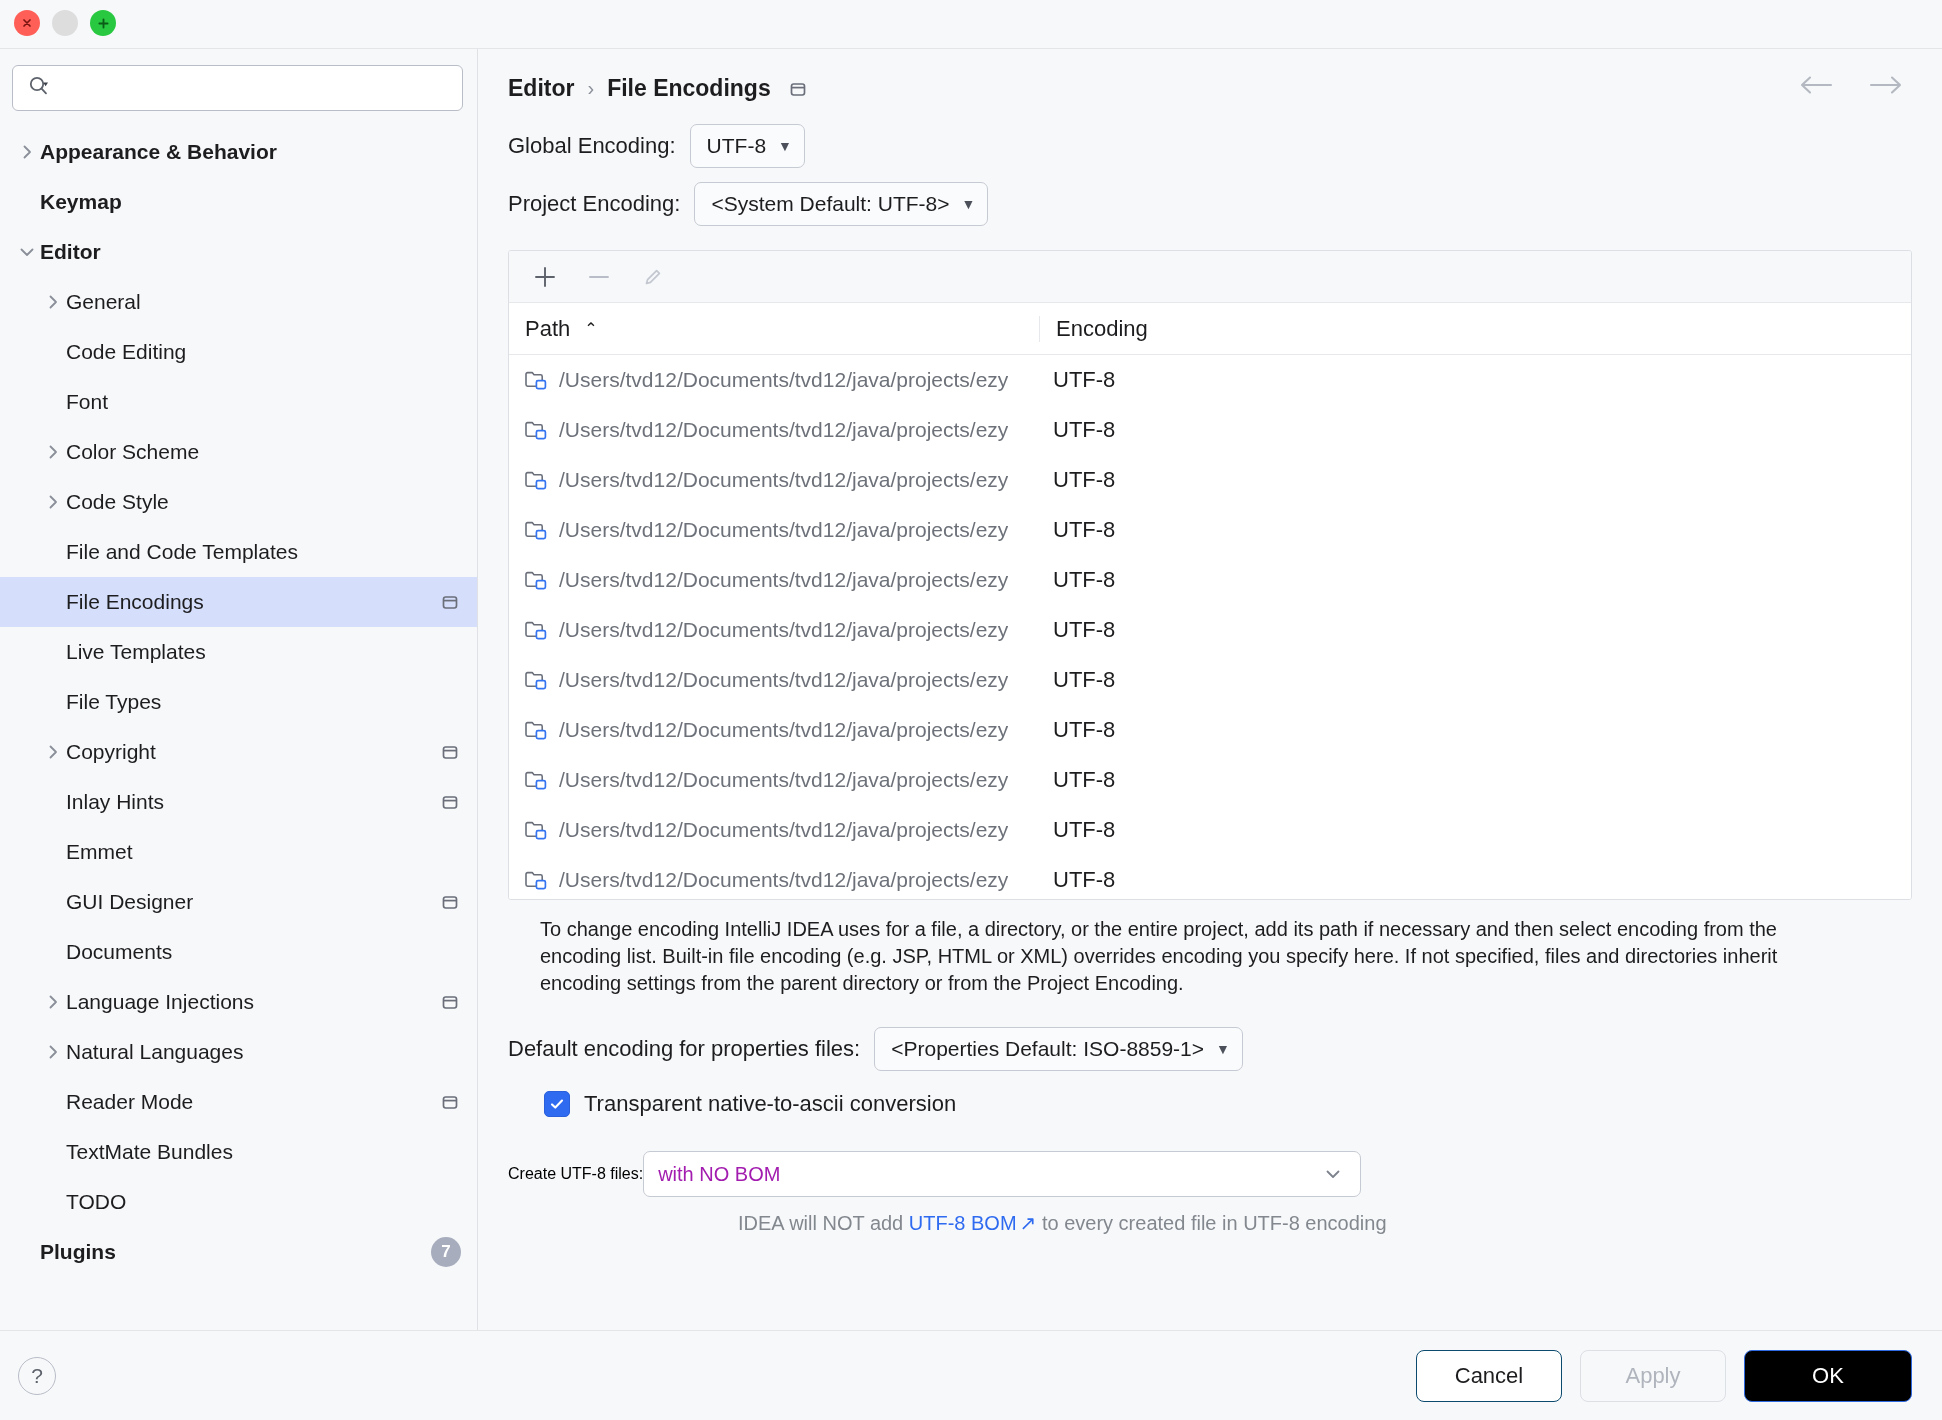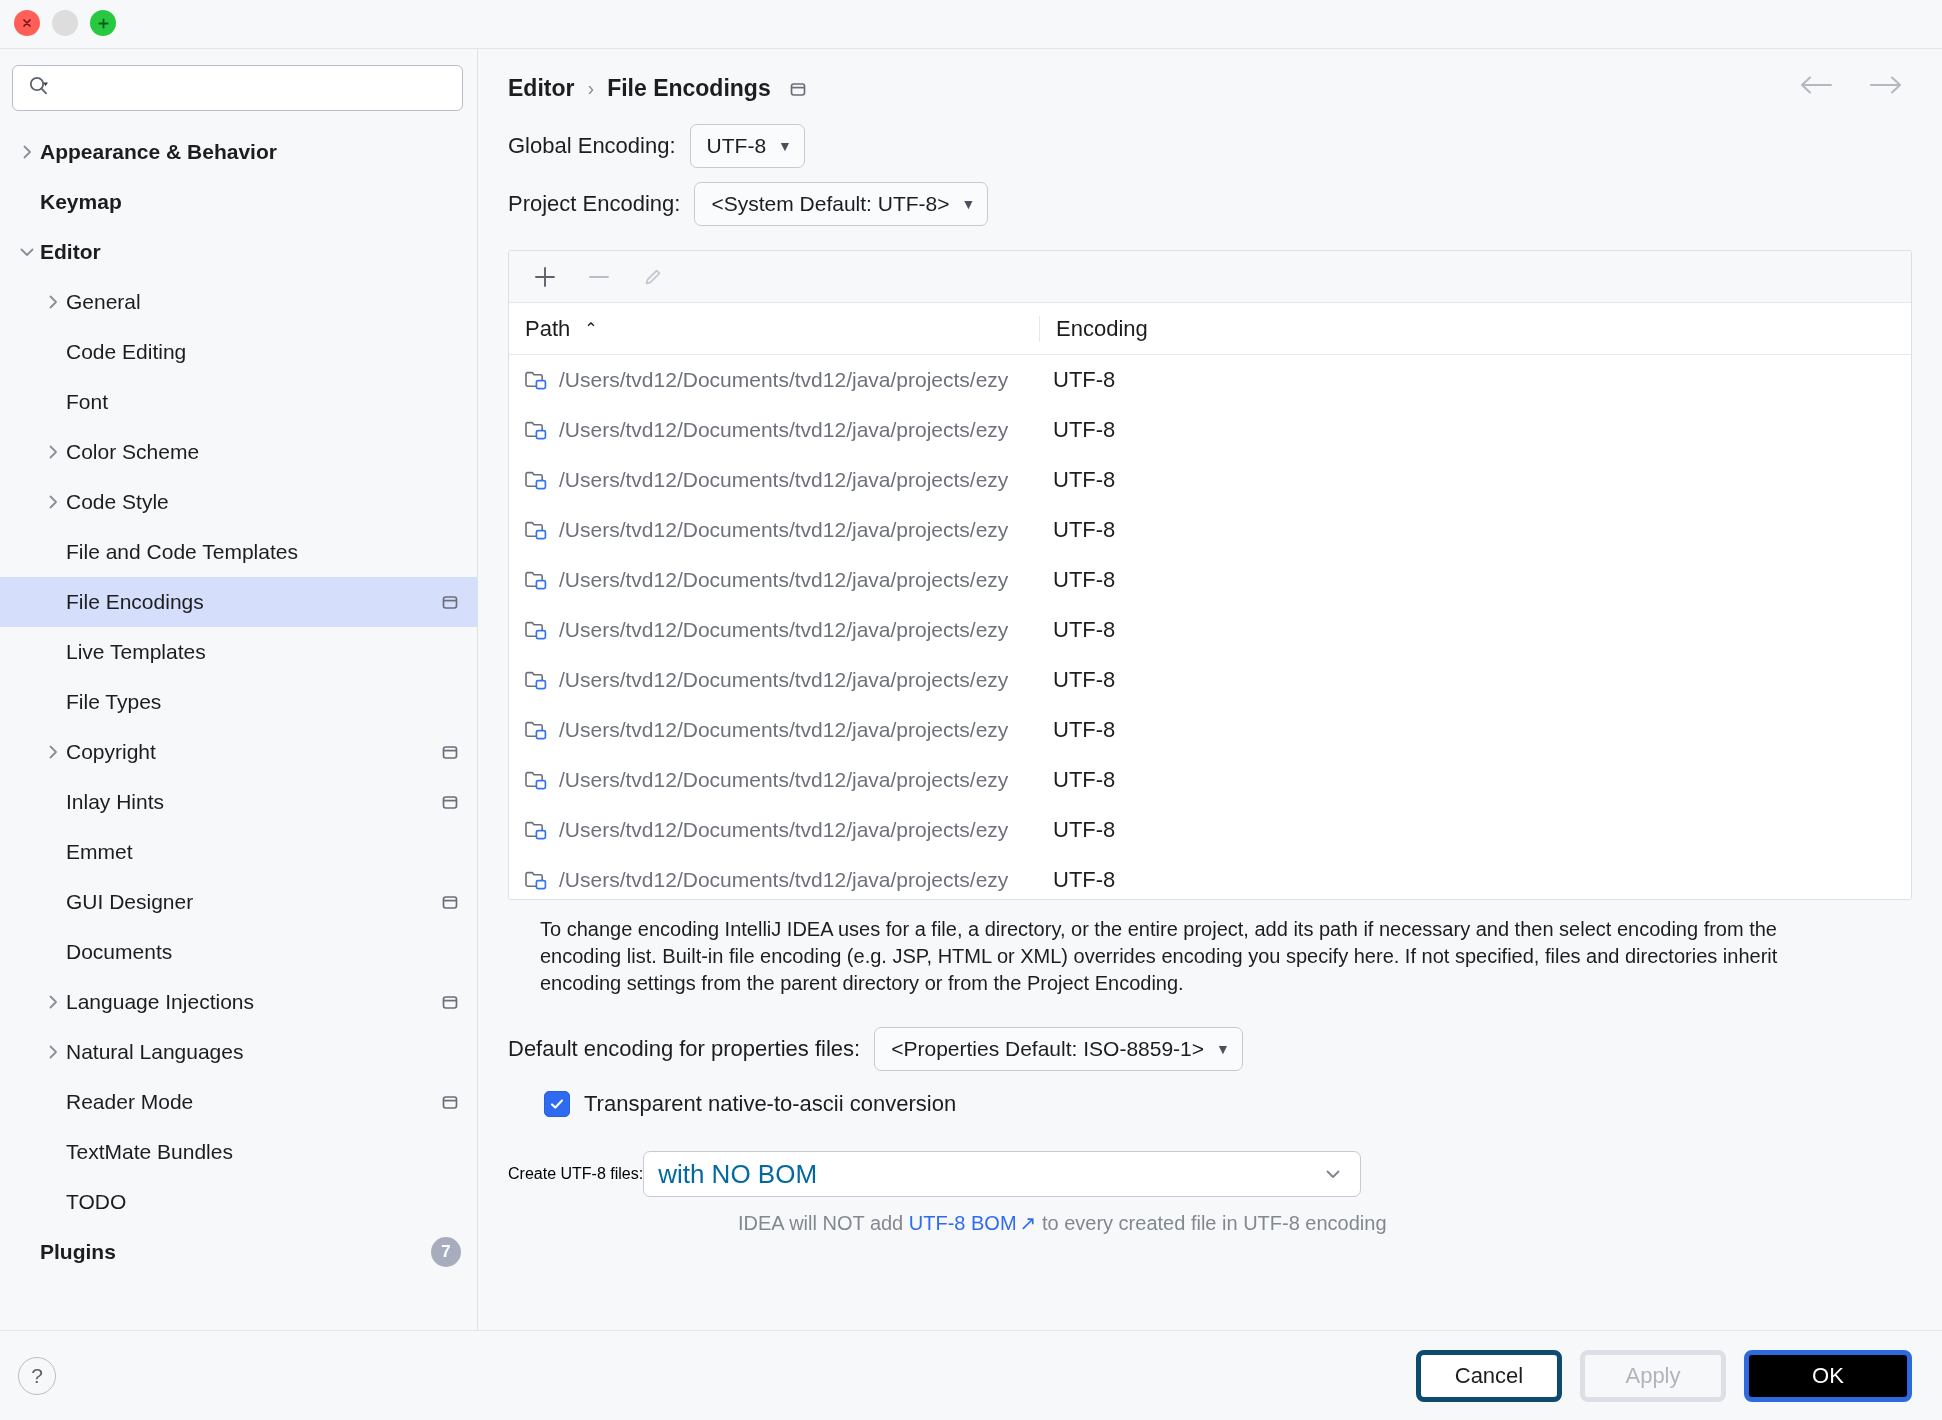--- a/index.html
+++ b/index.html
@@ -309,22 +309,22 @@
   .wide-combo {
     flex: 0 0 auto;
     width: 718px;
     height: 46px;
     background: #ffffff;
     border: 1px solid #c6cad2;
     border-radius: 7px;
     display: flex;
     align-items: center;
     padding: 0 16px 0 14px;
-    font-size: 26px;
-    color: #0369a1;
+    font-size: 20px;
+    color: #a21caf;
     justify-content: space-between;
   }
   .wide-combo .chev { color: #7d828c; display: flex; }
   .bomhint {
     margin-top: 14px;
     padding-left: 230px;
     font-size: 20px;
     color: #83888f;
   }
   .bomhint a {
@@ -354,21 +354,21 @@
   }
   .footer-spacer { flex: 1 1 auto; }
   .btn {
     height: 52px;
     min-width: 146px;
     border-radius: 8px;
     font-size: 22px;
     font-family: "Liberation Sans", sans-serif;
     display: flex; align-items: center; justify-content: center;
     margin-left: 18px;
-    border: 5px solid #0c4a6e;
+    border: 1px solid #0c4a6e;
     background: #ffffff;
     color: #1d1d1f;
   }
   .btn.disabled { color: #b0b4bd; background: #f7f8fa; border-color: #dcdfe4; }
   .btn.primary { background: #000000; border-color: #2f69df; color: #ffffff; min-width: 168px; }
 </style>
 </head>
 <body>
 
 <div id="app">

